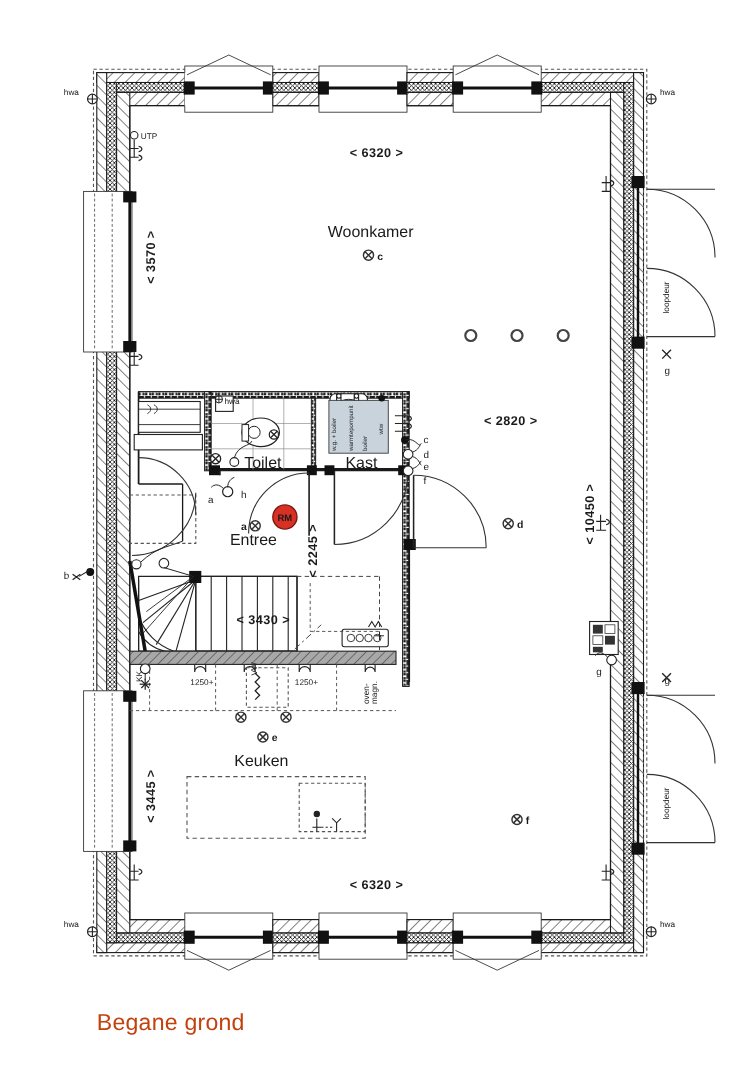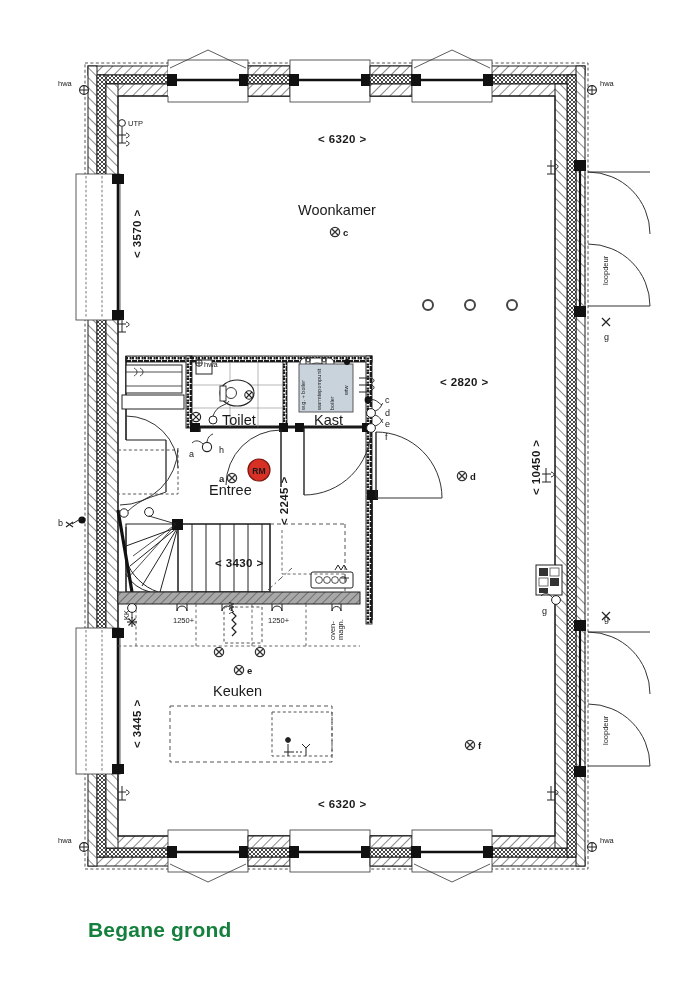--- a/index.html
+++ b/index.html
@@ -1,19 +1,19 @@
 <!DOCTYPE html>
 <html><head>
 <meta charset="utf-8">
 <style>
   html,body{margin:0;padding:0;background:#ffffff;}
   body{width:680px;height:982px;position:relative;overflow:hidden;
        font-family:"Liberation Sans","DejaVu Sans",sans-serif;color:#1a1a1a;}
   #plan{position:absolute;left:0;top:0;width:680px;height:982px;}
-  .ttl{position:absolute;left:88px;top:918px;font-size:21px;font-weight:700;letter-spacing:.2px;color:#15803d;}
+  .ttl{position:absolute;left:88px;top:918px;font-size:21px;font-weight:400;letter-spacing:.2px;color:#c2410c;}
   svg text{font-family:"Liberation Sans","DejaVu Sans",sans-serif;fill:#1a1a1a;}
   .rm-lbl{font-size:14.5px;}
   .dim{font-size:11.5px;font-weight:700;letter-spacing:.4px;}
   .tiny{font-size:7.5px;}
   .micro{font-size:5.6px;}
   .sm{font-size:9px;}
   .pt{font-size:9.5px;font-weight:700;}
 </style>
 </head>
 <body>

